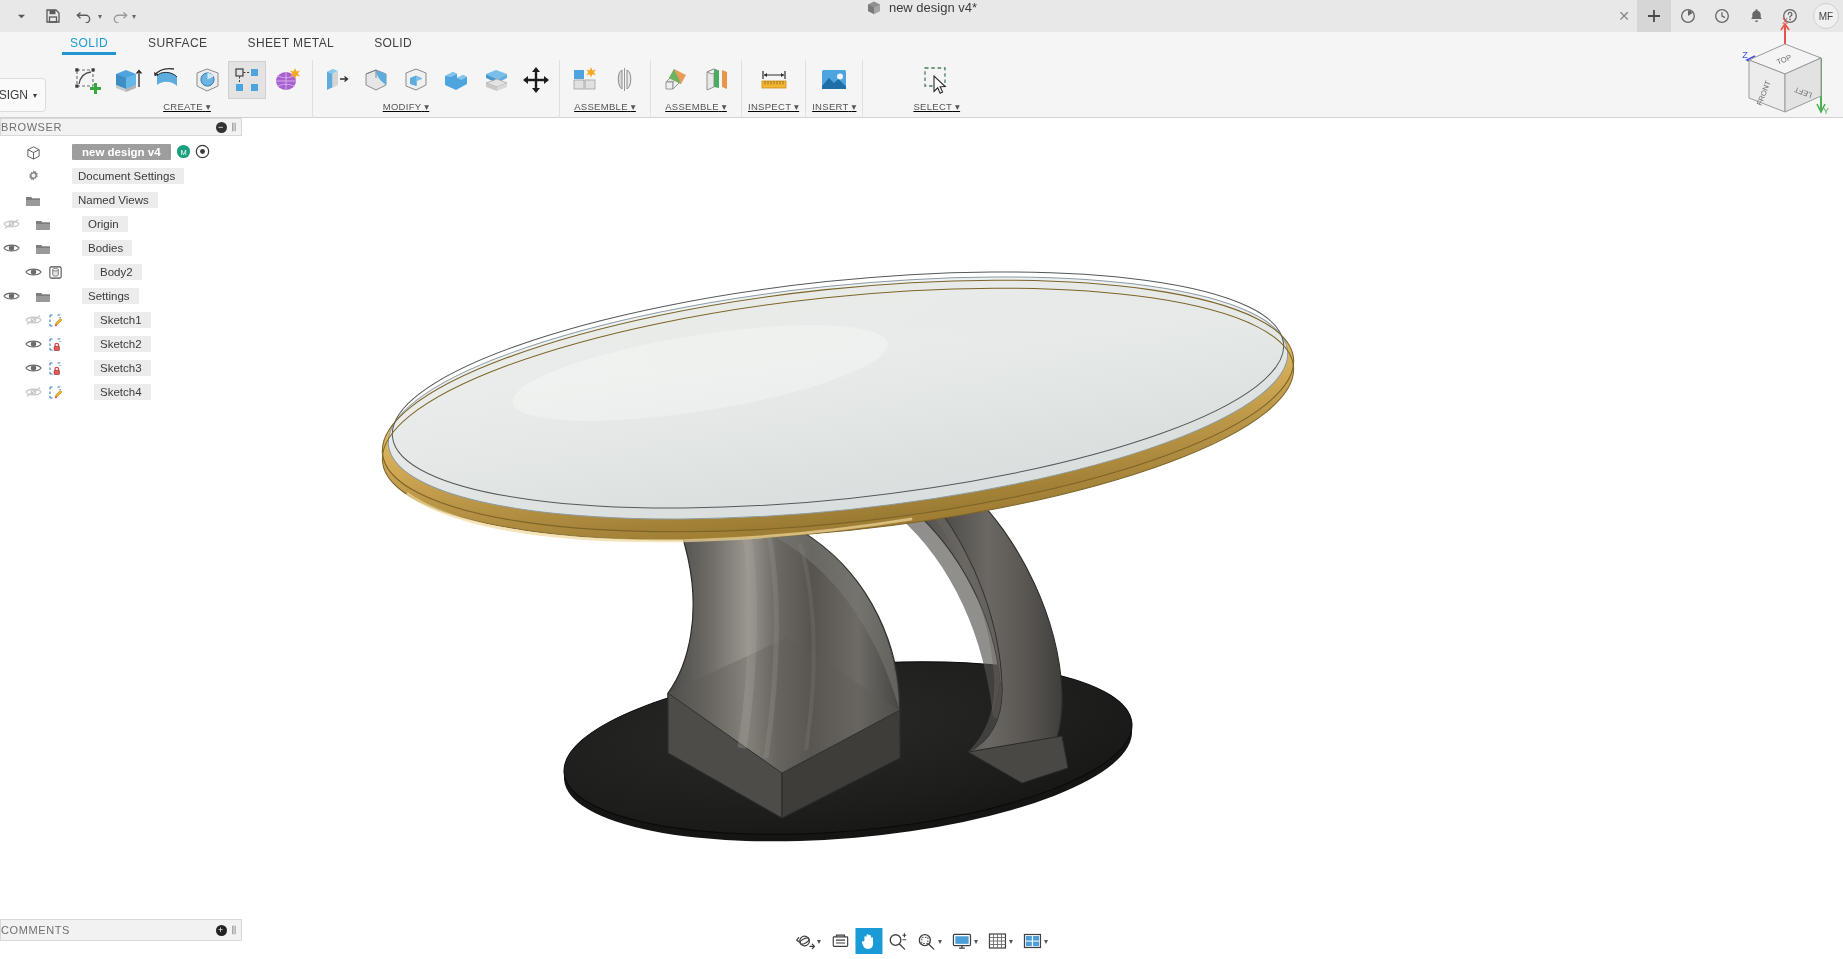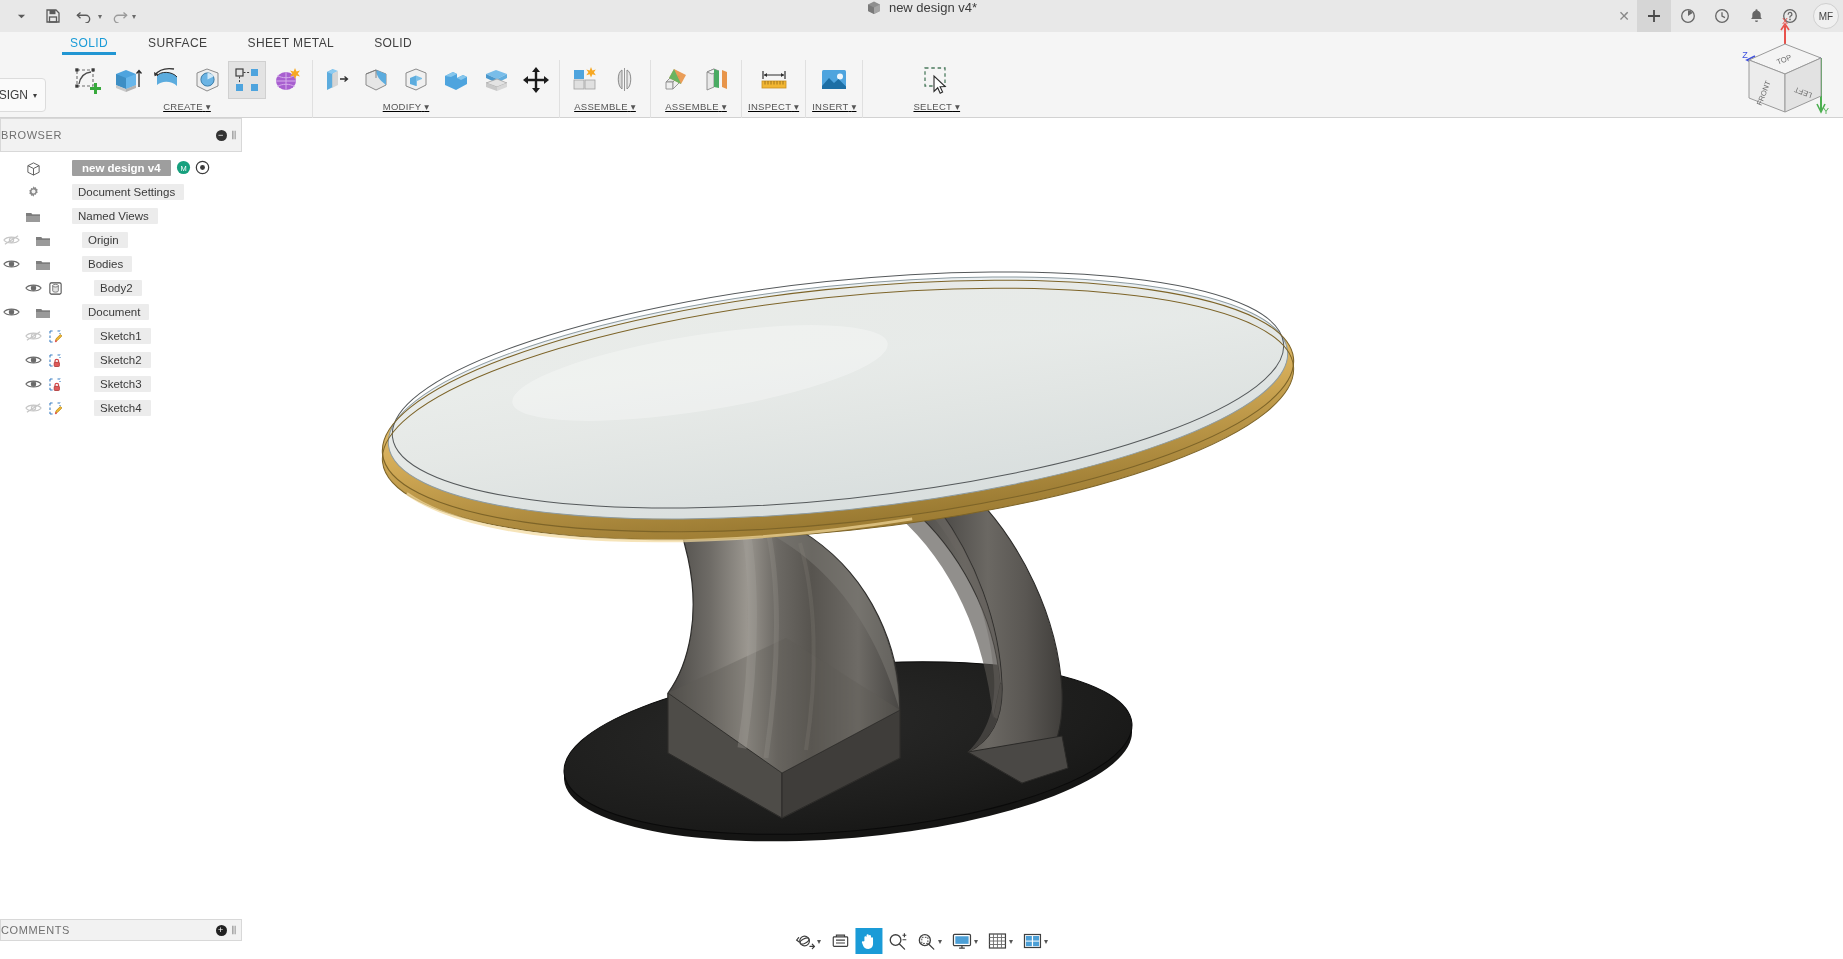--- a/index.html
+++ b/index.html
@@ -81,21 +81,21 @@
   .pi {
     width:38px; height:38px; display:flex; align-items:center; justify-content:center;
   }
   .pi.sel { background:#e3e3e3; border:1px solid #d0d0d0; }
 
   
   .browser {
     position:absolute; left:0; top:118px; width:242px; background:transparent;
   }
   .browser-head {
-    width:242px; height:34px; background:#f2f2f2; border:1px solid #d8d8d8;
+    width:242px; height:18px; background:#f2f2f2; border:1px solid #d8d8d8;
     display:flex; align-items:center; padding-left:-4px;
     font-size:11px; color:#707070; letter-spacing:.6px; position:relative;
   }
   .browser-head span.bh-text { margin-left:-8px; padding-left:8px; }
   .bh-right { position:absolute; right:4px; display:flex; align-items:center; gap:5px; }
   .dot-minus {
     width:11px;height:11px;border-radius:50%;background:#333;color:#fff;font-size:9px;
     display:flex;align-items:center;justify-content:center;line-height:1;
   }
   .grip { color:#8a8a8a; font-size:11px; }
@@ -706,21 +706,21 @@
             <path d="M1 6 C4 1.8, 14 1.8, 17 6 C14 10.2, 4 10.2, 1 6 Z"></path>
             <circle cx="9" cy="6" r="2.2" fill="#6a6a6a"></circle>
           </svg>
         </span>
         <span class="nicon" style="margin-left:10px;">
           <svg width="16" height="13" viewBox="0 0 16 13">
             <path d="M1 3 h5 l1.4 1.6 H15 V12 H1 Z" fill="#9a9a9a"></path>
             <path d="M1 3 h5 l1.4 1.6 H15 V6 H1 Z" fill="#7d7d7d"></path>
           </svg>
         </span>
-        <span class="nlabel">Document</span>
+        <span class="nlabel">Settings</span>
       </div>
 
       <div class="node">
         <span class="eye"></span>
         <span class="eye">
           <svg width="17" height="12" viewBox="0 0 18 12" fill="none" stroke="#c6c6c6" stroke-width="1.3">
             <path d="M1 6 C4 1.8, 14 1.8, 17 6 C14 10.2, 4 10.2, 1 6 Z"></path>
             <circle cx="9" cy="6" r="2.2"></circle>
             <path d="M2 10.5 L16 1.5"></path>
           </svg>

